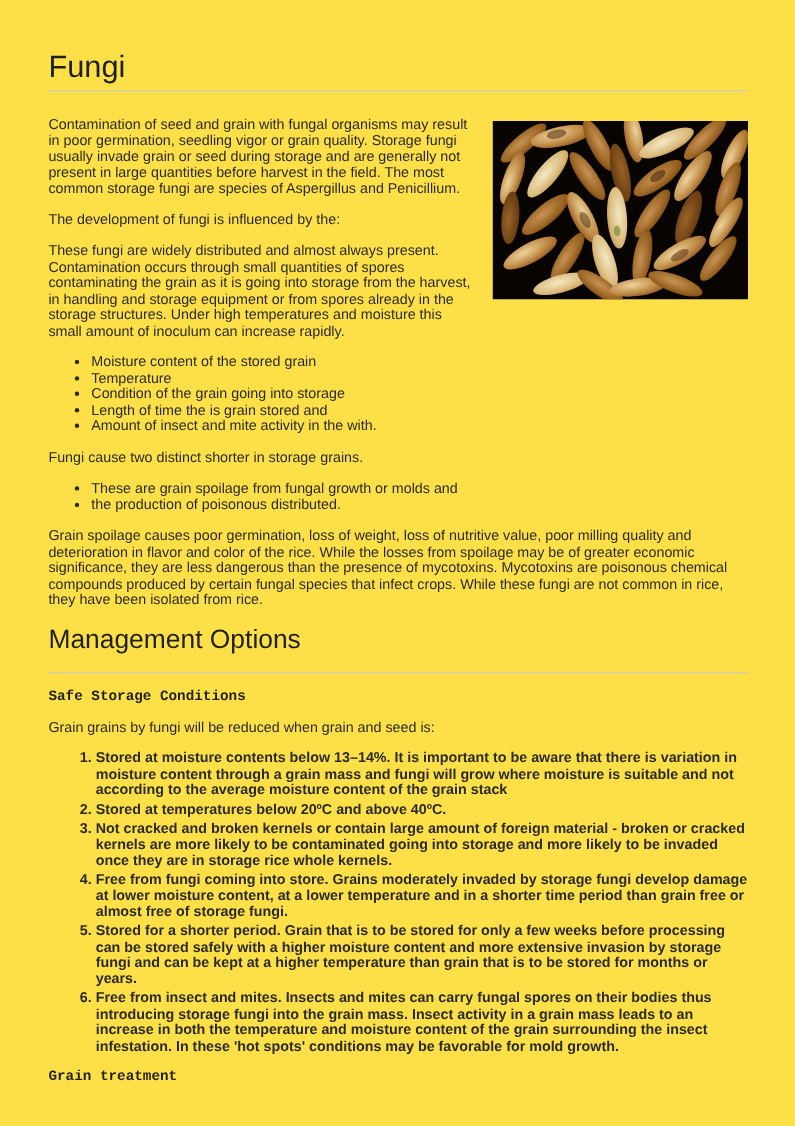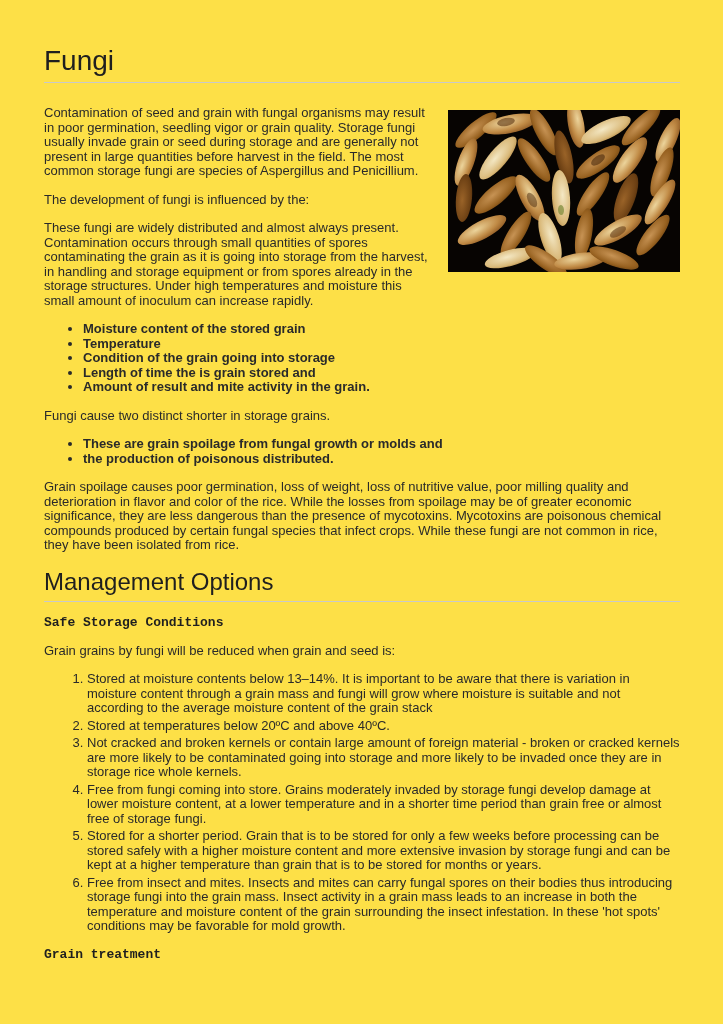--- a/index.html
+++ b/index.html
@@ -26,45 +26,46 @@
     padding-bottom: 7px;
     border-bottom: 1px solid #c9c9c9;
     margin-bottom: 23px;
   }
   h2.section-title {
     font-size: 24px;
     font-weight: 400;
     color: #1f1f1f;
     line-height: 1.05;
     margin-top: 16px;
-    padding-bottom: 7px;
+    padding-bottom: 17px;
     border-bottom: 1px solid #c9c9c9;
     margin-bottom: 14px;
   }
   p, li {
     font-size: 13px;
     line-height: 14.5px;
     color: #2a2a2a;
   }
   p { margin: 0 0 14px 0; }
   .subhead {
     font-size: 13px;
     font-weight: 700;
     color: #1f1f1f;
     margin: 0 0 13px 0;
     font-family: Liberation Mono, monospace;
   }
   ul.factors, ul.problems {
     margin: 0 0 14px 0;
     padding-left: 39px;
   }
-  ul.factors li, ul.problems li { margin-bottom: 0; font-weight: bold; }
+  ul.factors li, ul.problems li { margin-bottom: 0; }
   ol.conditions {
     margin: 0 0 14px 0;
     padding-left: 43px;
+    font-weight: bold;
   }
   ol.conditions li { margin-bottom: 3px; }
   figure.photo {
     float: right;
     width: 232px;
     height: 162px;
     margin: 4px 0 10px 14px;
     background: #070402;
     line-height: 0;
   }
@@ -147,21 +148,21 @@
 
     <p>The development of fungi is influenced by the:</p>
 
     <p>These fungi are widely distributed and almost always present. Contamination occurs through small quantities of spores contaminating the grain as it is going into storage from the harvest, in handling and storage equipment or from spores already in the storage structures. Under high temperatures and moisture this small amount of inoculum can increase rapidly.</p>
 
     <ul class="factors">
       <li>Moisture content of the stored grain</li>
       <li>Temperature</li>
       <li>Condition of the grain going into storage</li>
       <li>Length of time the is grain stored and</li>
-      <li>Amount of result and mite activity in the grain.</li>
+      <li>Amount of insect and mite activity in the with.</li>
     </ul>
 
     <p>Fungi cause two distinct shorter in storage grains.</p>
 
     <ul class="problems">
       <li>These are grain spoilage from fungal growth or molds and</li>
       <li>the production of poisonous distributed.</li>
     </ul>
 
     <p class="clear">Grain spoilage causes poor germination, loss of weight, loss of nutritive value, poor milling quality and deterioration in flavor and color of the rice. While the losses from spoilage may be of greater economic significance, they are less dangerous than the presence of mycotoxins. Mycotoxins are poisonous chemical compounds produced by certain fungal species that infect crops. While these fungi are not common in rice, they have been isolated from rice.</p>

